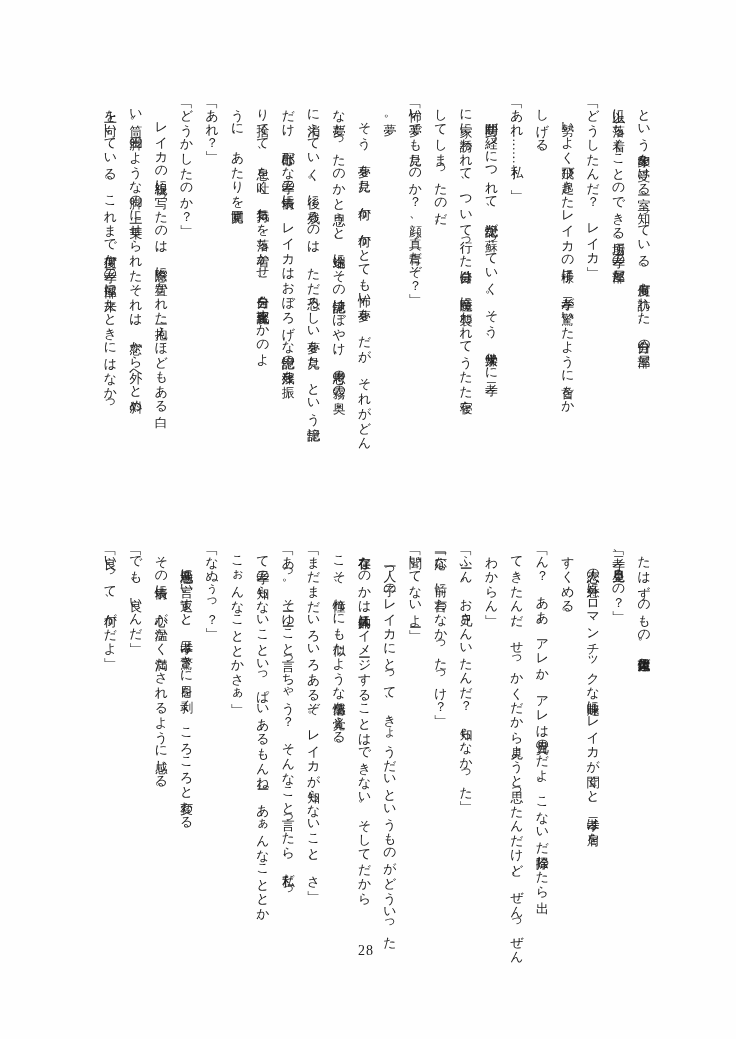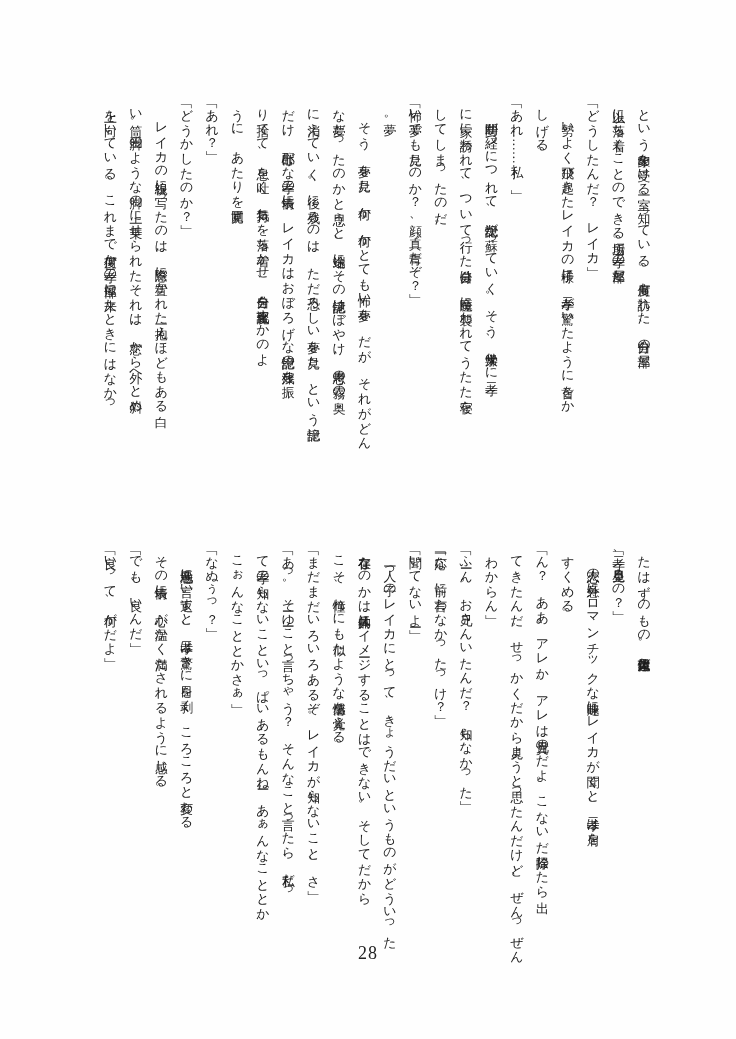--- a/index.html
+++ b/index.html
@@ -37,21 +37,21 @@
     padding: 0;
     white-space: nowrap;
   }
   .vblock p.indent {
     text-indent: 1em;
   }
   .pagenum {
     position: absolute;
     left: 358px;
     top: 943px;
-    font-size: 18px;
+    font-size: 14px;
     letter-spacing: 1px;
     color: #222222;
   }
 </style>
 </head>
 <body>
 
 <div class="page">
 
   <section class="vblock top">

